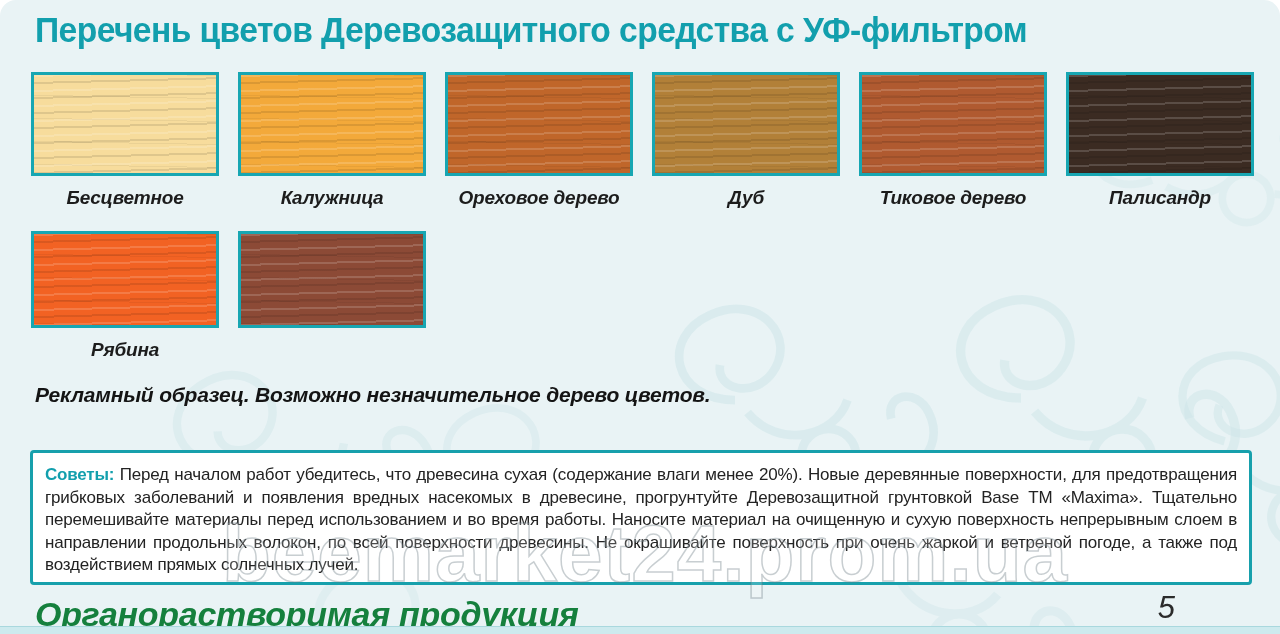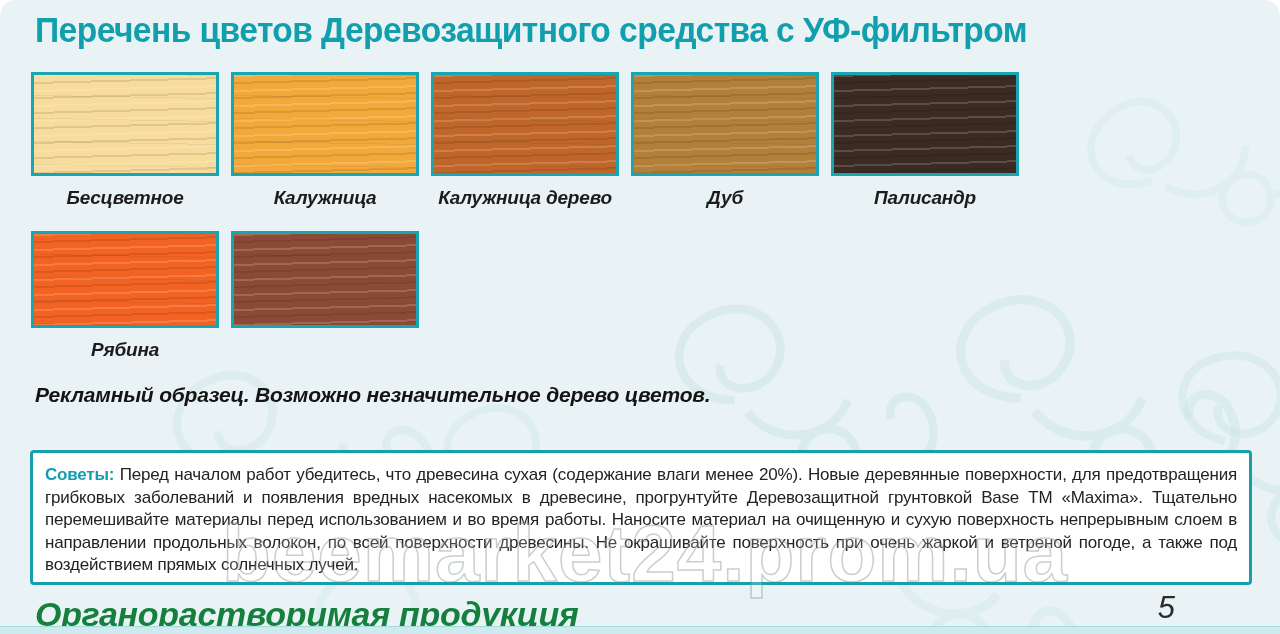--- a/index.html
+++ b/index.html
@@ -7,21 +7,21 @@
   .page{
     position:relative;width:1280px;height:634px;overflow:hidden;
     background:#e9f3f5;border-radius:16px 16px 0 0;
   }
   .flourish{position:absolute;inset:0;pointer-events:none;}
   .title{
     position:absolute;left:35px;top:10px;margin:0;
     font-size:35px;font-weight:700;color:#129fad;letter-spacing:-0.6px;
     transform:scaleX(.96);transform-origin:left center;white-space:nowrap;
   }
-  .swatch-row{position:absolute;left:31px;display:flex;gap:12px;}
+  .swatch-row{position:absolute;left:31px;display:flex;gap:19px;}
   .swatch-row.r0{top:72px;}
   .swatch-row.r1{top:231px;}
   .cell{width:188px;display:flex;flex-direction:column;align-items:center;}
   .swatch{
     width:182px;border:3px solid #17a6b2;background:#ccc;
     box-shadow:0 0 0 1px rgba(255,255,255,.35) inset;
   }
   .r0 .swatch{height:98px;}
   .r1 .swatch{height:91px;}
   .wood{
@@ -107,27 +107,33 @@
       <div class="cell">
         <div class="swatch">
           <div class="wood" style="background-color: rgb(243, 169, 58);"></div>
         </div>
         <div class="swatch-label">Калужница</div>
       </div>
       <div class="cell">
         <div class="swatch">
           <div class="wood" style="background-color: rgb(192, 102, 42);"></div>
         </div>
-        <div class="swatch-label">Калужница дерево</div>
+        <div class="swatch-label">Ореховое дерево</div>
       </div>
       <div class="cell">
         <div class="swatch">
           <div class="wood" style="background-color: rgb(178, 128, 56);"></div>
         </div>
         <div class="swatch-label">Дуб</div>
+      </div>
+      <div class="cell">
+        <div class="swatch">
+          <div class="wood" style="background-color: rgb(176, 90, 48);"></div>
+        </div>
+        <div class="swatch-label">Тиковое дерево</div>
       </div>
       <div class="cell">
         <div class="swatch">
           <div class="wood" style="background-color: rgb(59, 43, 34);"></div>
         </div>
         <div class="swatch-label">Палисандр</div>
       </div>
     </div>
   <div class="swatch-row r1">
       <div class="cell">

